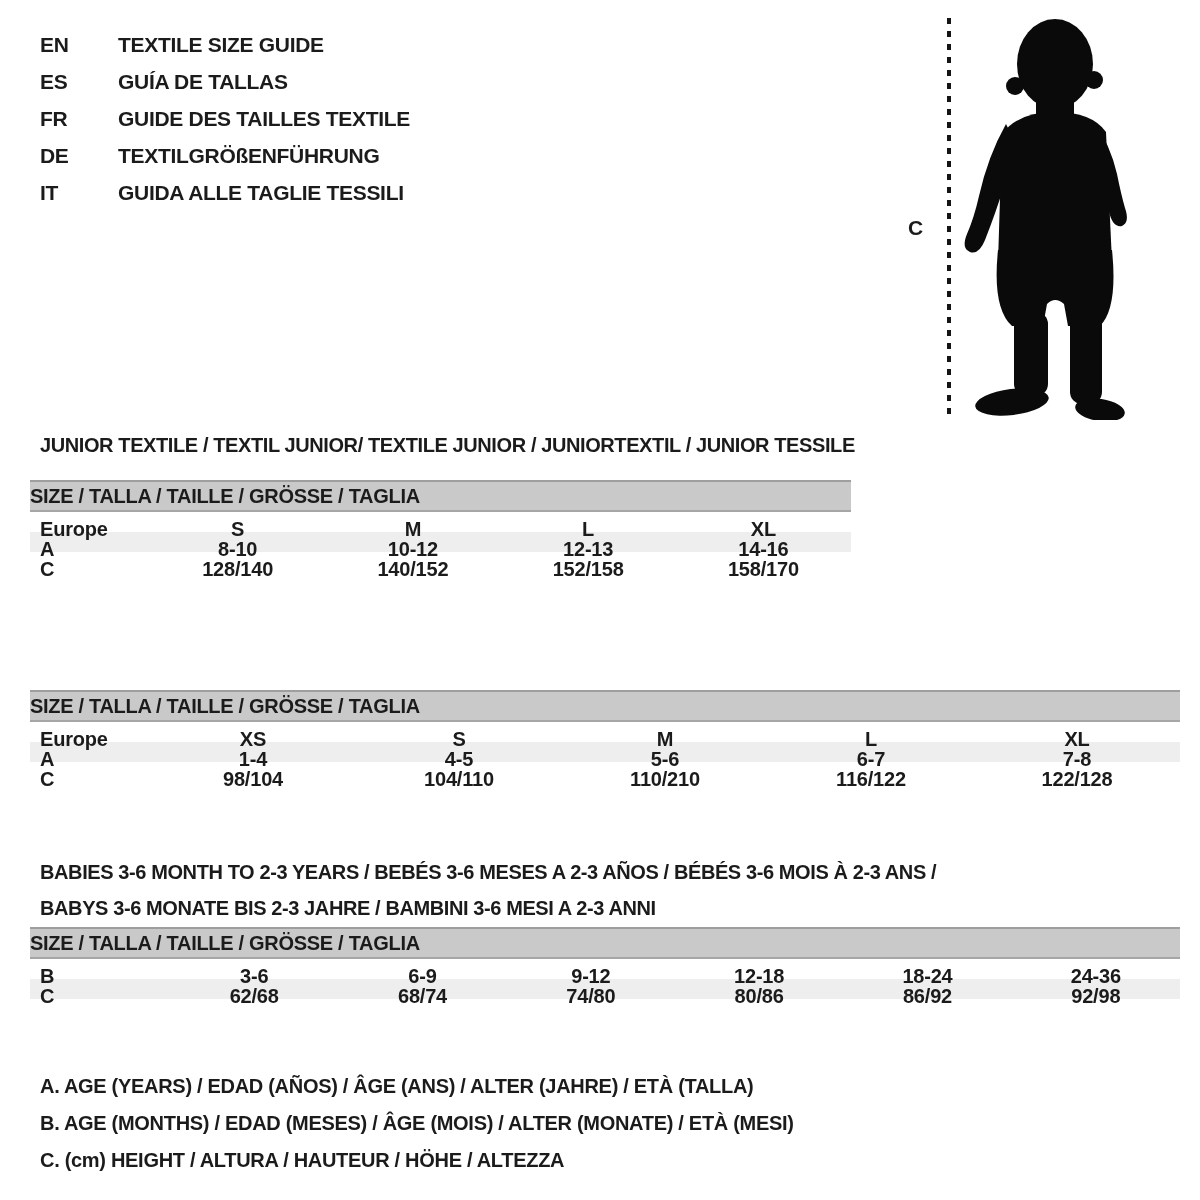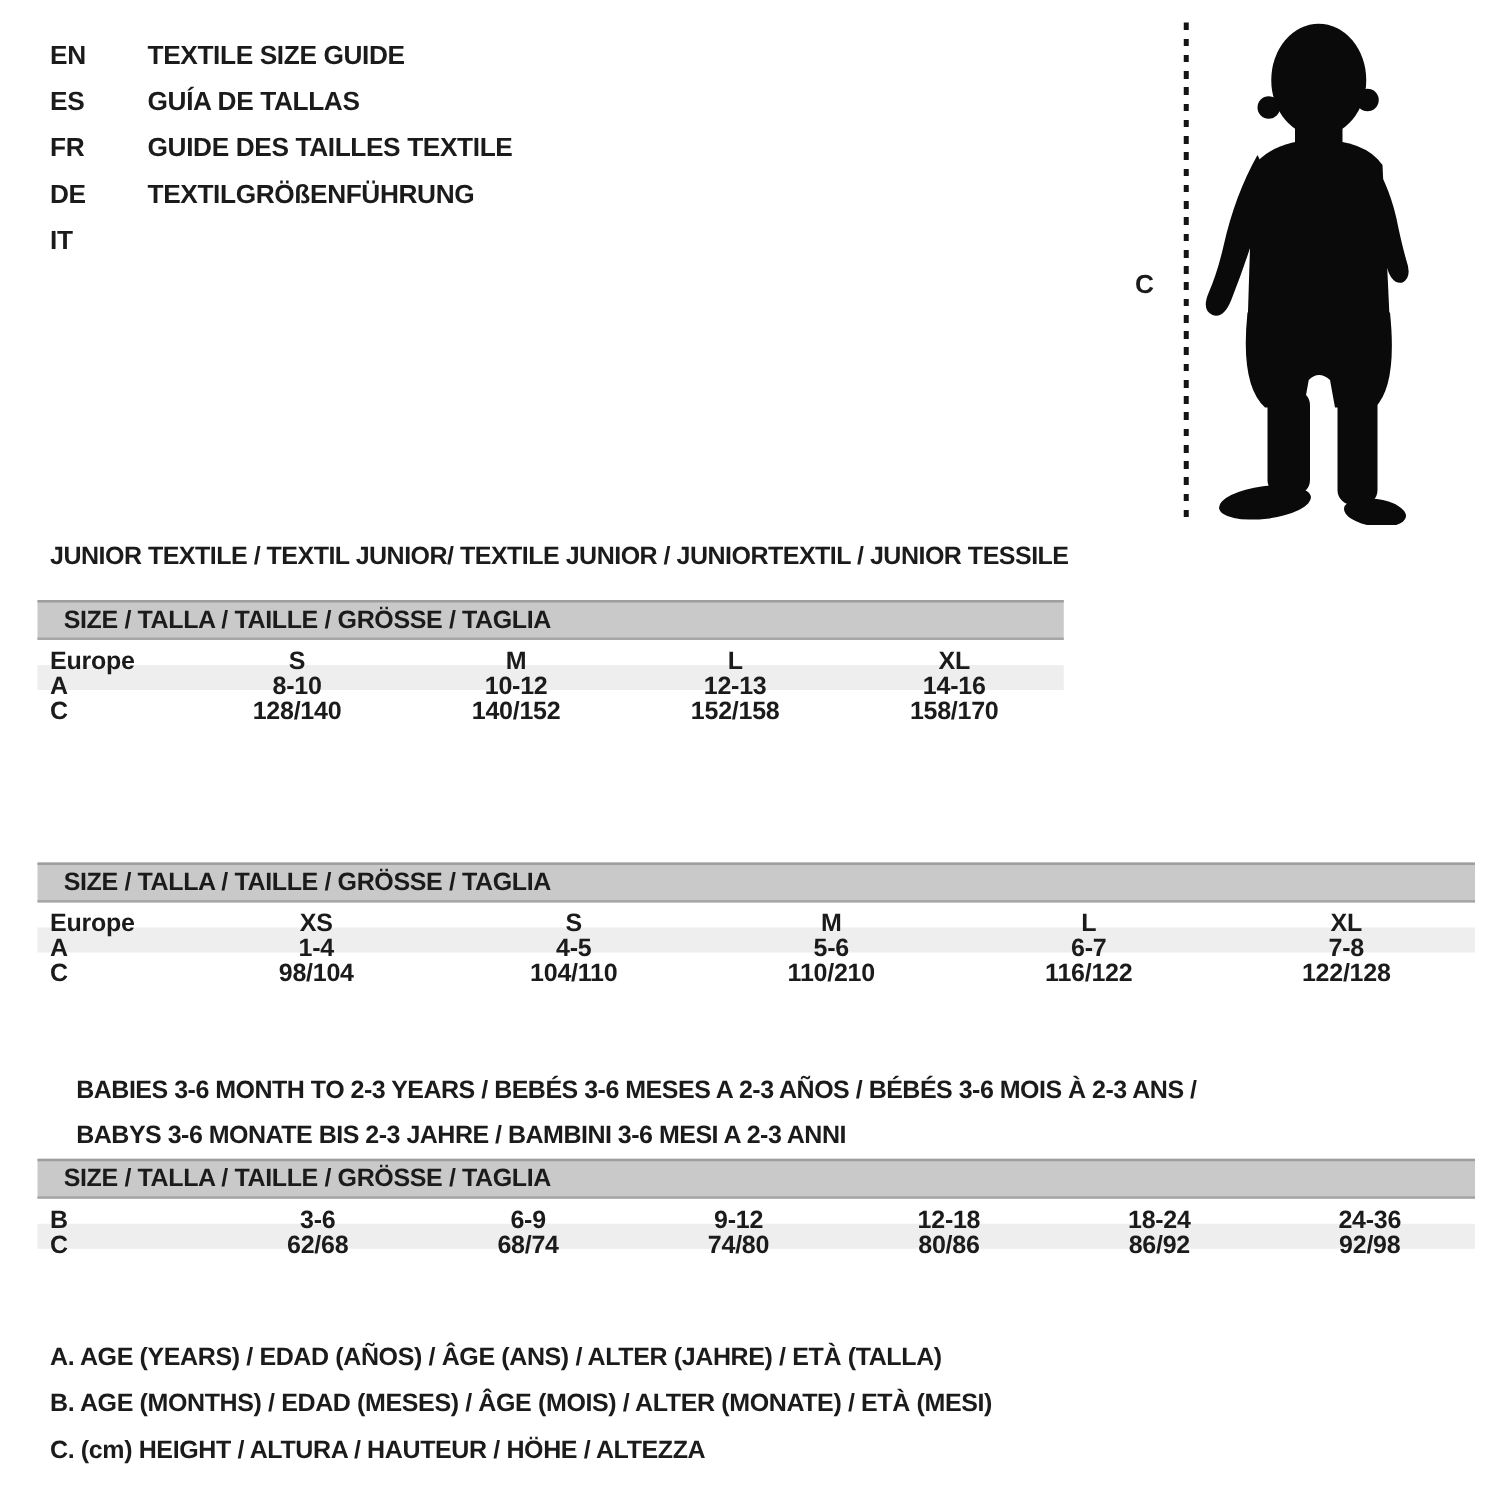--- a/index.html
+++ b/index.html
@@ -15,28 +15,28 @@
   .c-label{position:absolute;left:908px;top:216px;font-size:21px;}
   .dash-line{
     position:absolute;left:947px;top:18px;width:4px;height:398px;
     background:repeating-linear-gradient(to bottom,#141414 0 6px,transparent 6px 13px);
   }
   .kid{position:absolute;left:960px;top:12px;width:182px;height:408px;}
   
   .ttl{position:absolute;left:40px;margin:0;font-size:20px;letter-spacing:-0.4px;white-space:nowrap;}
   .t1{top:434px;}
   .t2{top:644px;}
-  .t3{top:854px;line-height:36px;margin-left:21px;}
+  .t3{top:854px;line-height:36px;}
   
   .tbl{position:absolute;left:30px;}
   .tbl1{top:480px;width:821px;}
   .tbl2{top:690px;width:1150px;}
   .tbl3{top:927px;width:1150px;}
   .bar{
-    box-sizing:border-box;height:32px;line-height:28px;padding-left:21px;
+    box-sizing:border-box;height:32px;line-height:28px;padding-left:0;
     background:#c9c9c9;border-top:2px solid #9e9e9e;border-bottom:2px solid #a6a6a6;
     font-size:20px;letter-spacing:-0.3px;
   }
   .row{display:flex;height:20px;line-height:34px;font-size:20px;letter-spacing:-0.2px;}
   .row .lbl{width:110px;padding-left:10px;}
   .tbl3 .row .lbl{width:130px;}
   .row .val{flex:1;text-align:center;}
   .shade{background:#eeeeee;}
   
   .legend{position:absolute;left:40px;top:1068px;}
@@ -59,20 +59,21 @@
     <div class="lang-row">
       <span class="code">FR</span>
       <span>GUIDE DES TAILLES TEXTILE</span>
     </div>
     <div class="lang-row">
       <span class="code">DE</span>
       <span>TEXTILGRÖßENFÜHRUNG</span>
     </div>
     <div class="lang-row">
       <span class="code">IT</span>
+      <span>GUIDA ALLE TAGLIE TESSILI</span>
     </div>
   </section>
 
   <div class="c-label">C</div>
   <div class="dash-line"></div>
   <svg class="kid" viewBox="0 0 182 408" xmlns="http://www.w3.org/2000/svg" aria-hidden="true">
     <g fill="#0a0a0a">
       <ellipse cx="95" cy="52" rx="38" ry="45"></ellipse>
       <circle cx="55" cy="74" r="9"></circle>
       <circle cx="134" cy="68" r="9"></circle>

